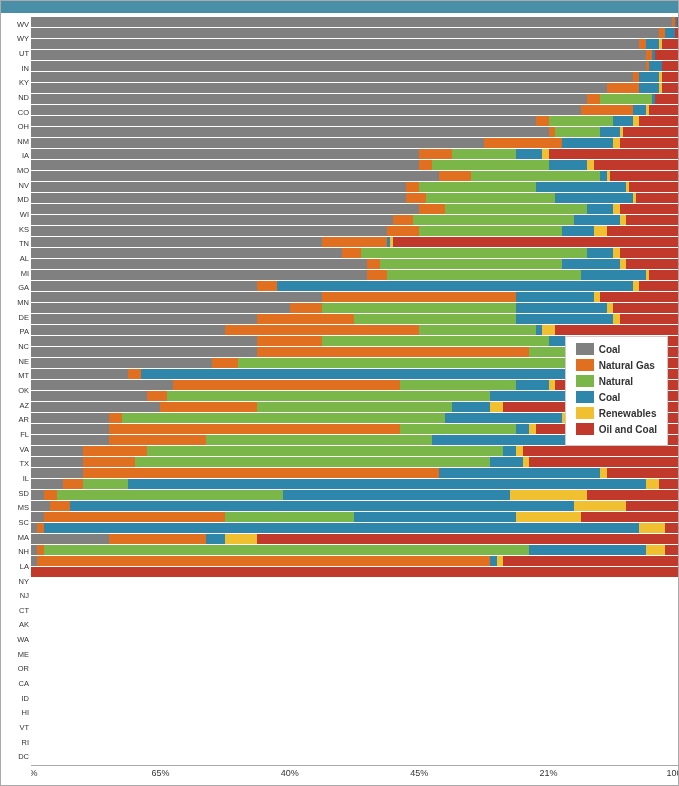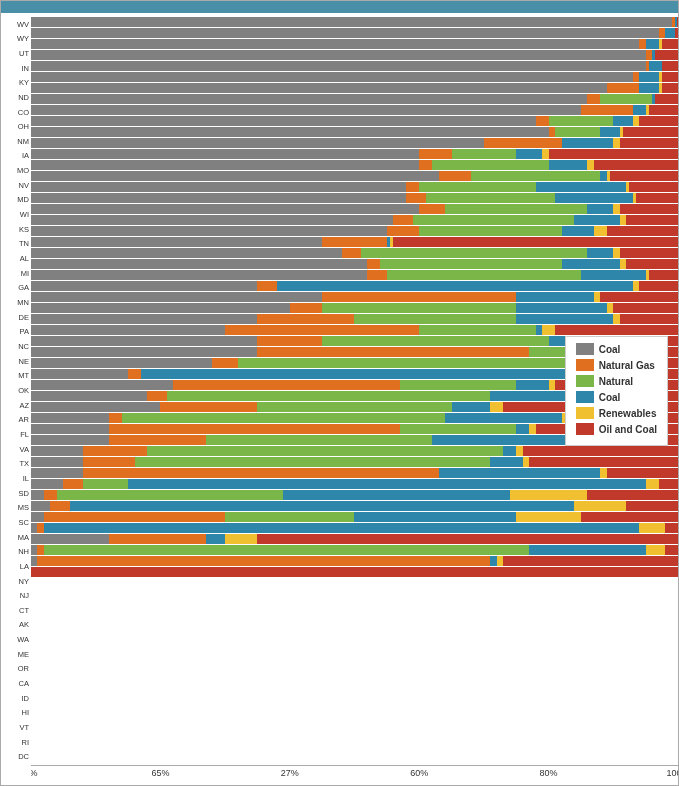--- a/index.html
+++ b/index.html
@@ -602,20 +602,20 @@
             </div>
             <div class="legend-item">
               <div class="legend-color" style="background: rgb(192, 57, 43);"></div>
               <span class="legend-label">Oil and Coal</span>
             </div>
           </div>
         </div>
       <div class="x-axis" id="x-axis">
           <div class="x-tick-label" style="left: 0%;">0%</div>
           <div class="x-tick-label" style="left: 20%;">65%</div>
-          <div class="x-tick-label" style="left: 40%;">27%</div>
-          <div class="x-tick-label" style="left: 60%;">60%</div>
-          <div class="x-tick-label" style="left: 80%;">80%</div>
+          <div class="x-tick-label" style="left: 40%;">40%</div>
+          <div class="x-tick-label" style="left: 60%;">45%</div>
+          <div class="x-tick-label" style="left: 80%;">21%</div>
           <div class="x-tick-label" style="left: 100%;">100%</div>
         </div>
     </div>
   </div>
 </div>
 
 </body></html>

